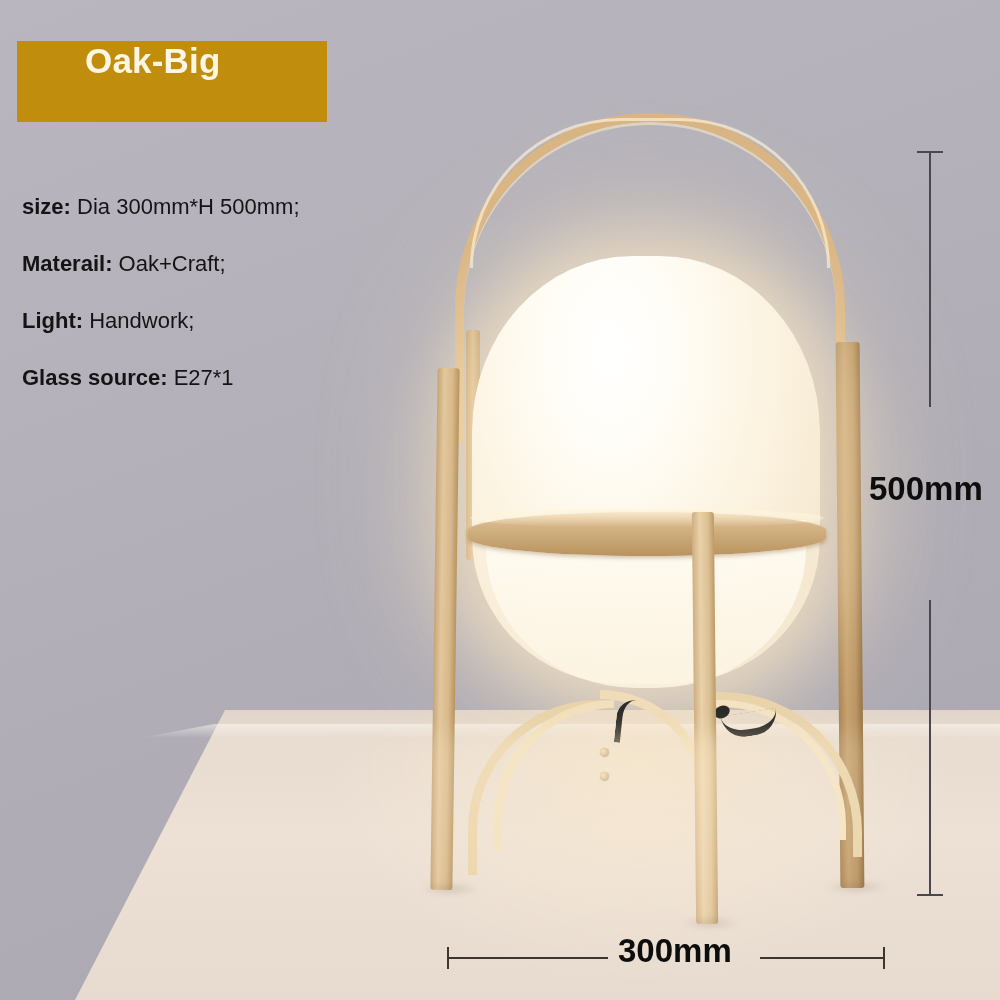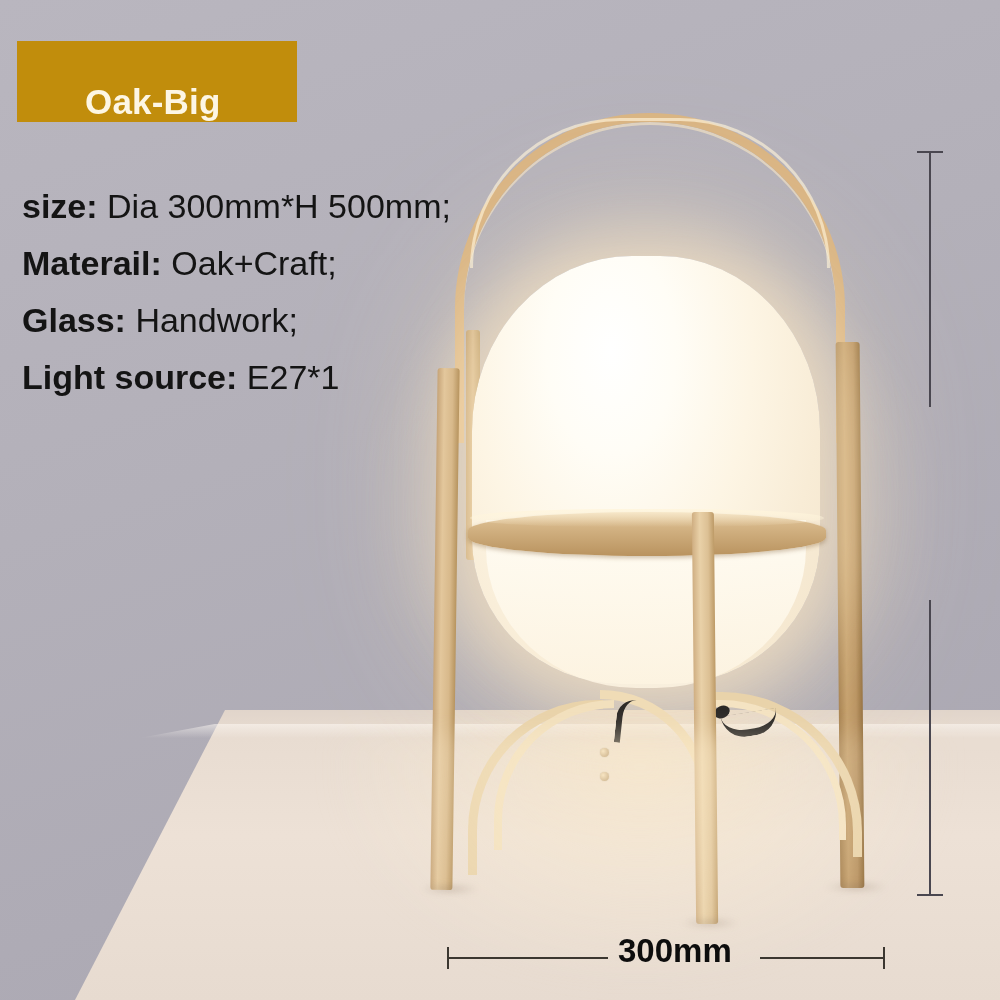--- a/index.html
+++ b/index.html
@@ -222,40 +222,40 @@
     position:absolute;
     height:10px; border-radius:50%;
     background:radial-gradient(ellipse, rgba(120,98,80,.35), rgba(120,98,80,0) 70%);
     filter:blur(3px);
   }
 
   
   .badge {
     position:absolute;
     left:17px; top:41px;
-    width:280px; height:81px;
+    width:310px; height:81px;
     background:#c18d0c;
-    display:flex; align-items:flex-end;
+    display:flex; align-items:flex-start;
   }
   .badge-text {
     margin-left:68px;
     color:#fdf6e4;
     font-size:35px;
     font-weight:bold;
     letter-spacing:.2px;
   }
 
   
   .specs {
     position:absolute;
     left:22px; top:178px;
     width:520px;
   }
   .spec-line {
-    font-size:34px;
+    font-size:22px;
     color:#141414;
     line-height:57px;
     white-space:nowrap;
   }
   .spec-key { font-weight:bold; }
   .spec-val { font-weight:normal; }
 
   
   .dim-label {
     position:absolute;
@@ -356,33 +356,34 @@
   <div class="specs">
     <div class="spec-line">
       <span class="spec-key">size:</span>
       <span class="spec-val">Dia 300mm*H 500mm;</span>
     </div>
     <div class="spec-line">
       <span class="spec-key">Materail:</span>
       <span class="spec-val">Oak+Craft;</span>
     </div>
     <div class="spec-line">
-      <span class="spec-key">Glass:</span>
+      <span class="spec-key">Light:</span>
       <span class="spec-val">Handwork;</span>
     </div>
     <div class="spec-line">
-      <span class="spec-key">Light source:</span>
+      <span class="spec-key">Glass source:</span>
       <span class="spec-val">E27*1</span>
     </div>
   </div>
 
   <div class="vcap vcap-top"></div>
   <div class="vline vline-top"></div>
   <div class="vline vline-bot"></div>
   <div class="vcap vcap-bot"></div>
+  <div class="dim-label dim-500">500mm</div>
 
   <div class="hcap hcap-left"></div>
   <div class="hline hline-left"></div>
   <div class="hline hline-right"></div>
   <div class="hcap hcap-right"></div>
   <div class="dim-label dim-300">300mm</div>
 
 </div>
 
 </body></html>

